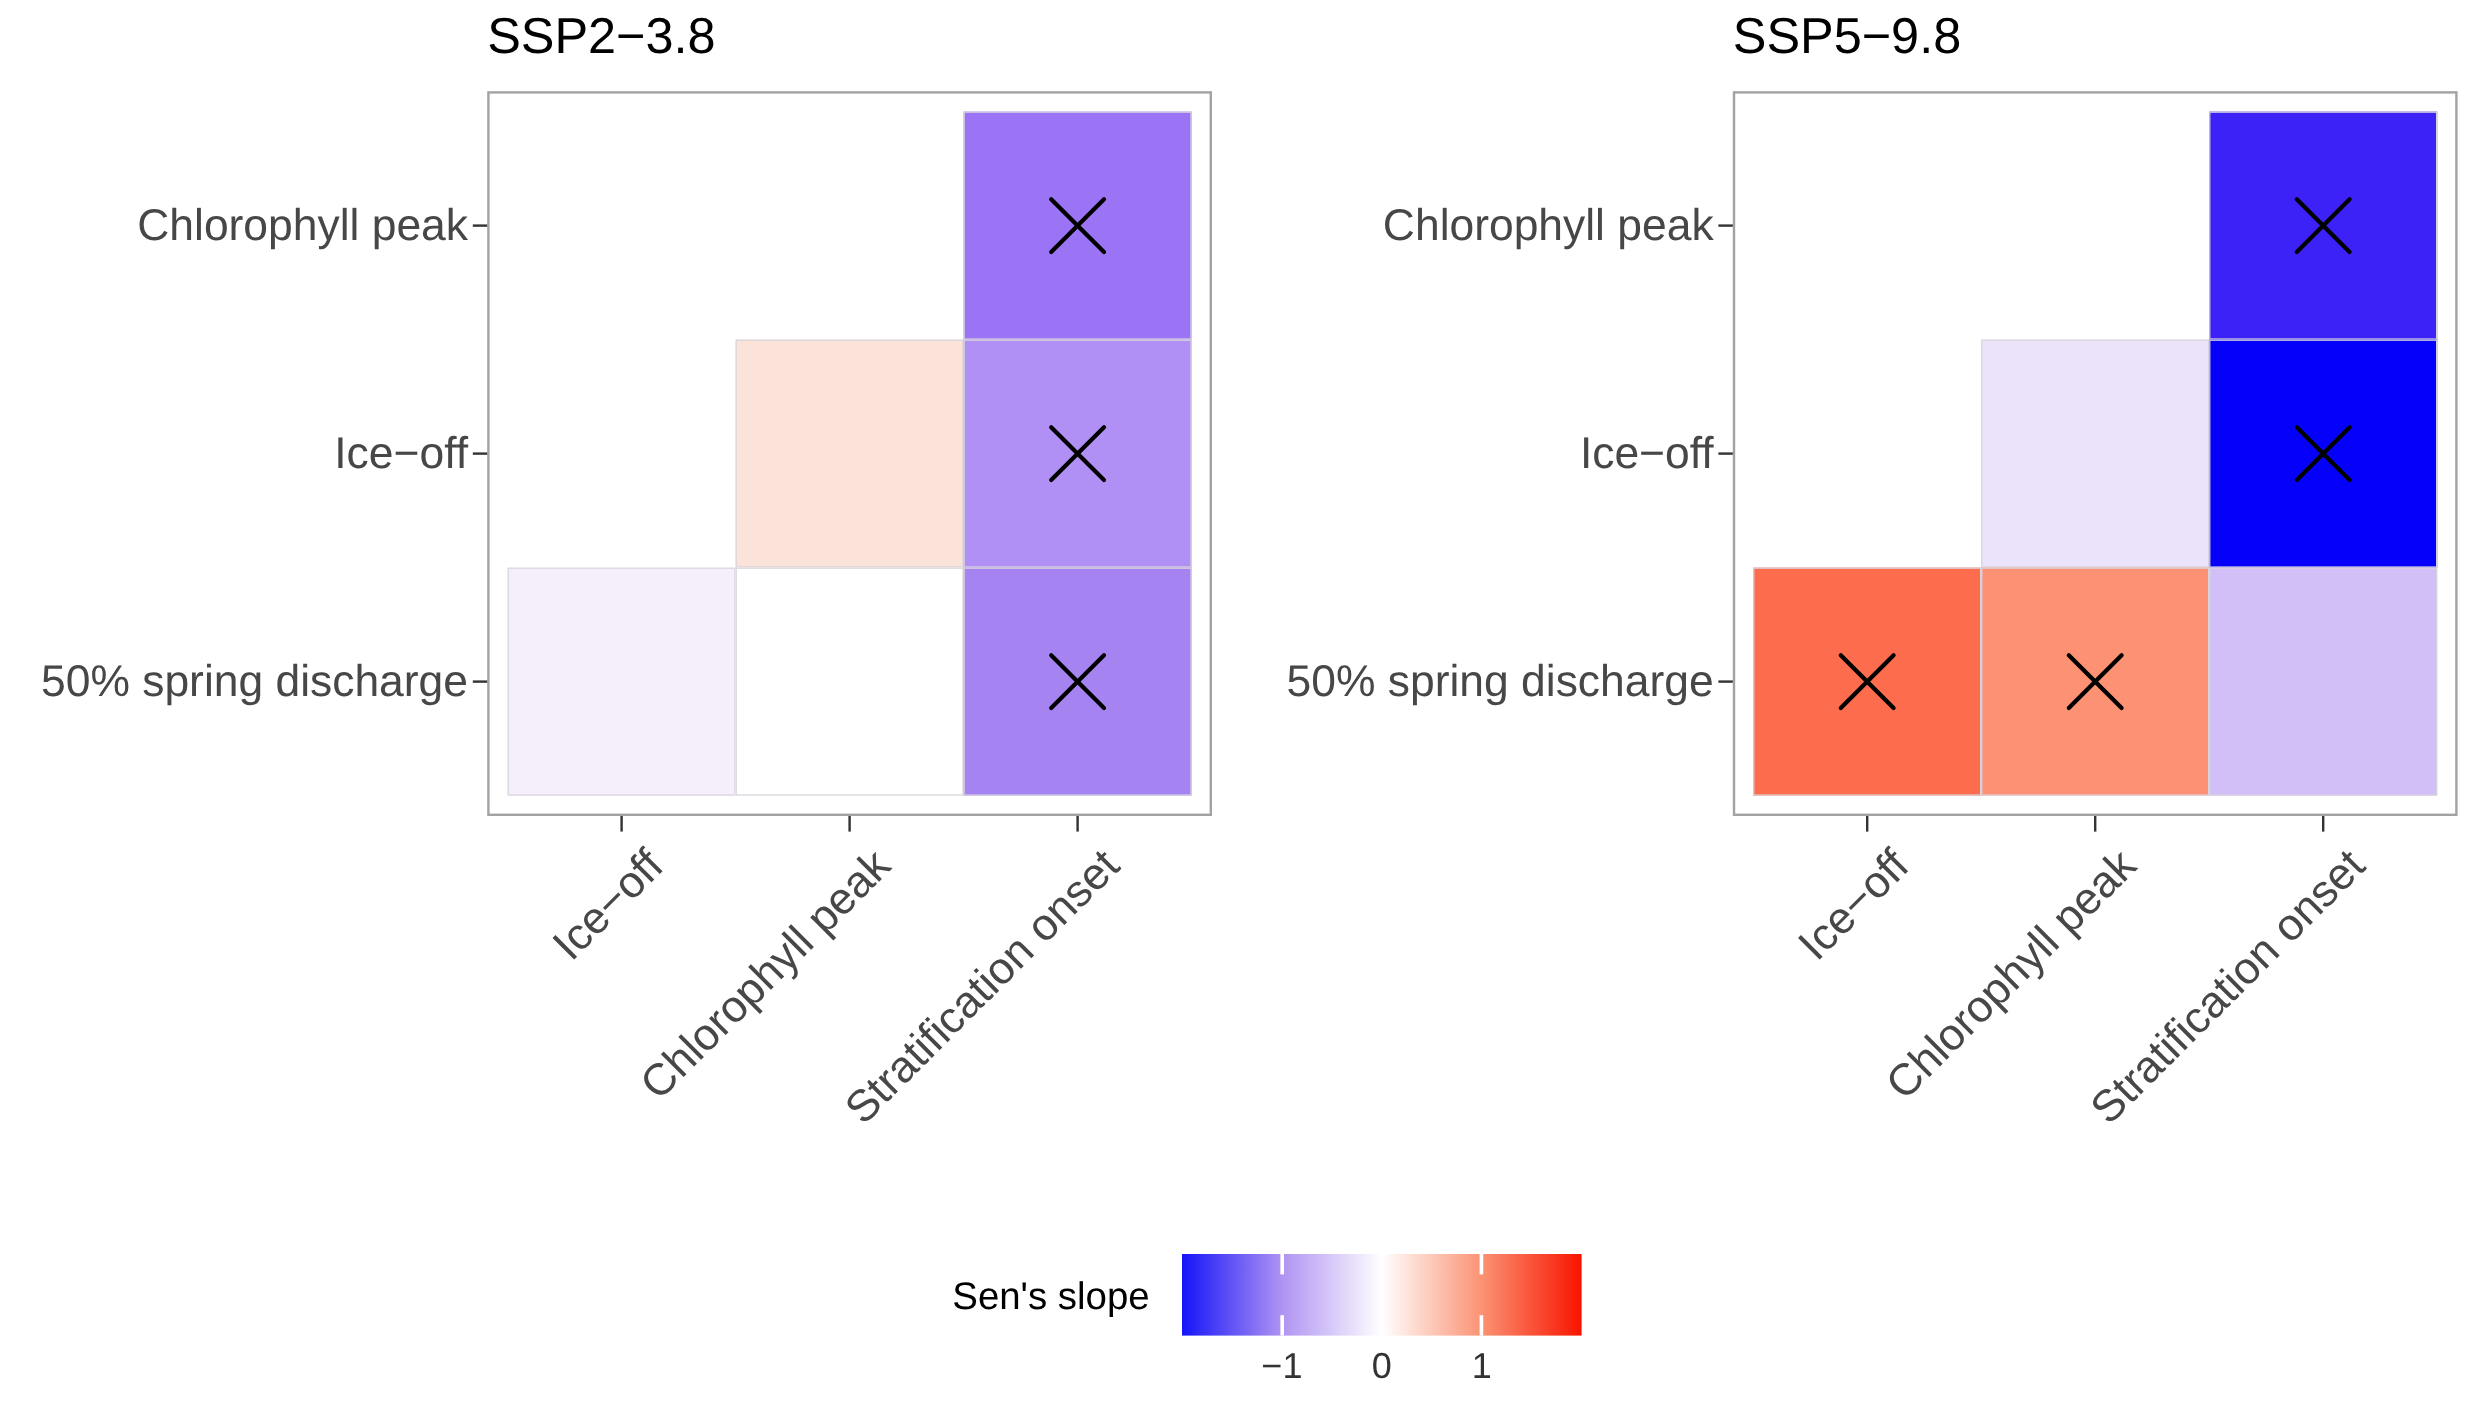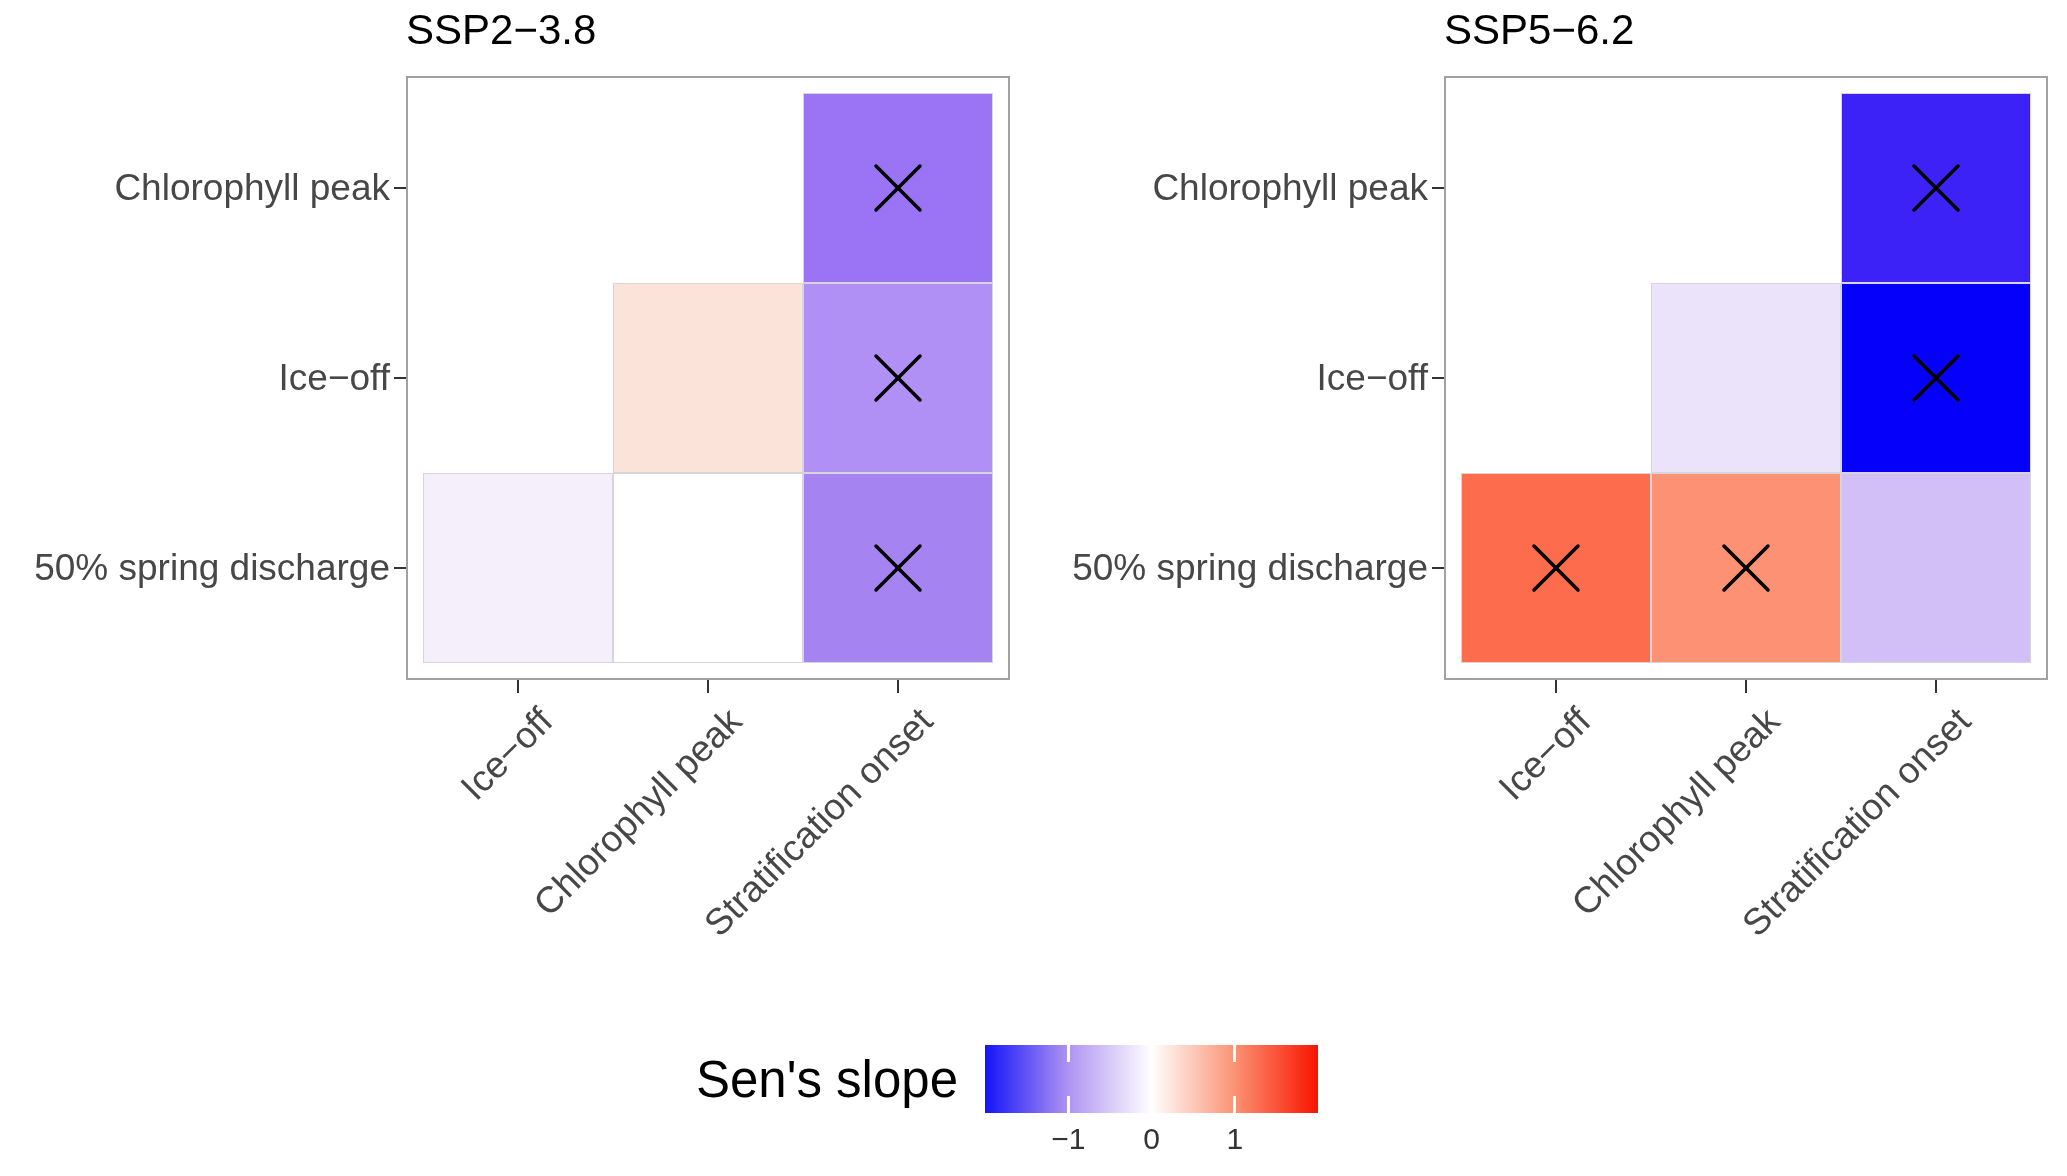--- a/index.html
+++ b/index.html
@@ -8,31 +8,31 @@
   .panel-title{position:absolute;top:6px;font-size:42px;line-height:48px;color:#000;white-space:nowrap;}
   .plot{position:absolute;top:76px;width:604px;height:604px;box-sizing:border-box;
         border:2px solid #a2a2a2;background:#fff;}
   .tile{position:absolute;box-sizing:border-box;border:1px solid #d8d4dc;}
   .xmark{position:absolute;}
   .ylab{position:absolute;font-size:37px;line-height:41px;color:#474747;white-space:nowrap;text-align:right;}
   .xlab{position:absolute;font-size:37px;line-height:41px;color:#474747;white-space:nowrap;
         transform:rotate(-45deg);transform-origin:100% 0;}
   .tick{position:absolute;background:#333333;}
   .legend-title{position:absolute;left:600px;top:1058px;width:358px;text-align:right;
-                font-size:51px;line-height:44px;color:#000;white-space:nowrap;}
+                font-size:32px;line-height:44px;color:#000;white-space:nowrap;}
   .legend-bar{position:absolute;left:985px;top:1045px;width:333px;height:68px;}
   .lg-tick{position:absolute;width:3px;height:17px;background:#ffffff;}
   .lg-lab{position:absolute;top:1122px;width:90px;text-align:center;font-size:30px;color:#333;}
 </style>
 </head>
 <body>
 
 <div class="page">
   <div class="panel-title" style="left:406px">SSP2−3.8</div>
-  <div class="panel-title" style="left:1444px">SSP5−6.2</div>
+  <div class="panel-title" style="left:1444px">SSP5−9.8</div>
 
   <div class="plot" id="plot-0" style="left:406px">
       <div class="tile" style="left: 395px; top: 15px; width: 190px; height: 190px; background: rgb(155, 116, 246);"></div>
       <div class="xmark" style="left: 465px; top: 85px;"><svg width="50" height="50">
           <line x1="3" y1="3" x2="47" y2="47" stroke="#000" stroke-width="3.5" stroke-linecap="round"></line>
           <line x1="47" y1="3" x2="3" y2="47" stroke="#000" stroke-width="3.5" stroke-linecap="round"></line>
         </svg></div>
       <div class="tile" style="left: 205px; top: 205px; width: 190px; height: 190px; background: rgb(251, 227, 217);"></div>
       <div class="tile" style="left: 395px; top: 205px; width: 190px; height: 190px; background: rgb(177, 144, 245);"></div>
       <div class="xmark" style="left: 465px; top: 275px;"><svg width="50" height="50">

